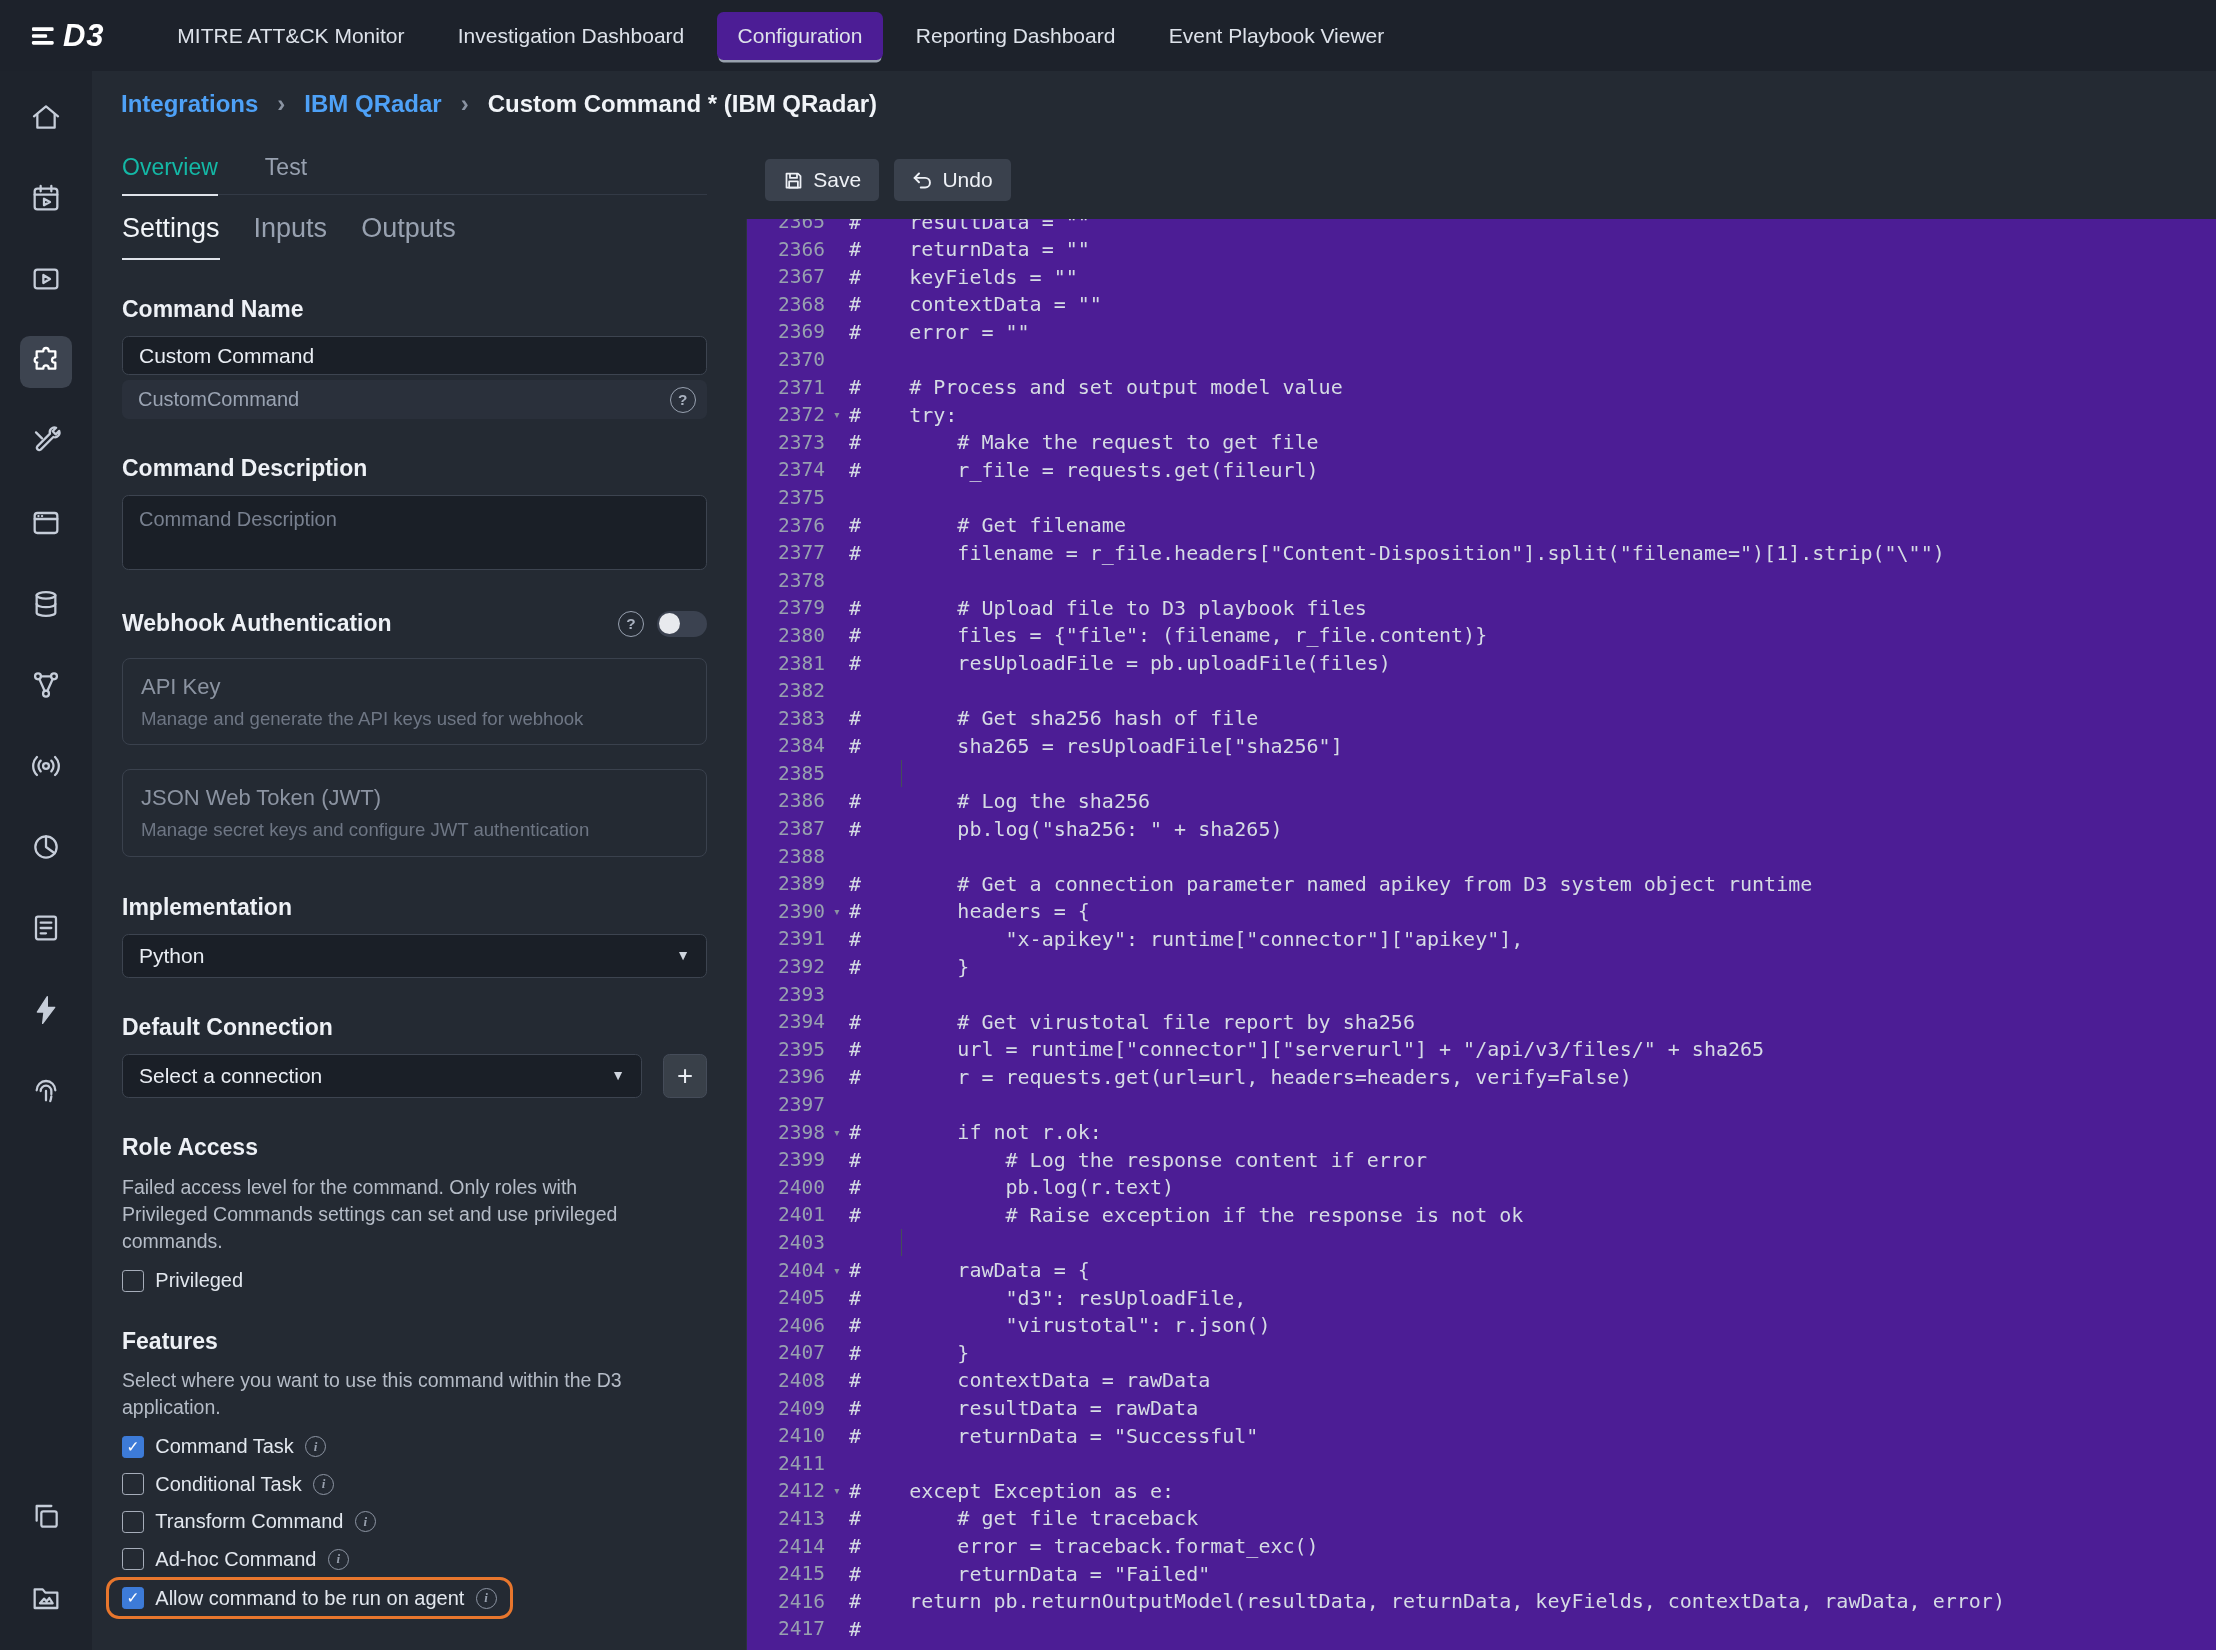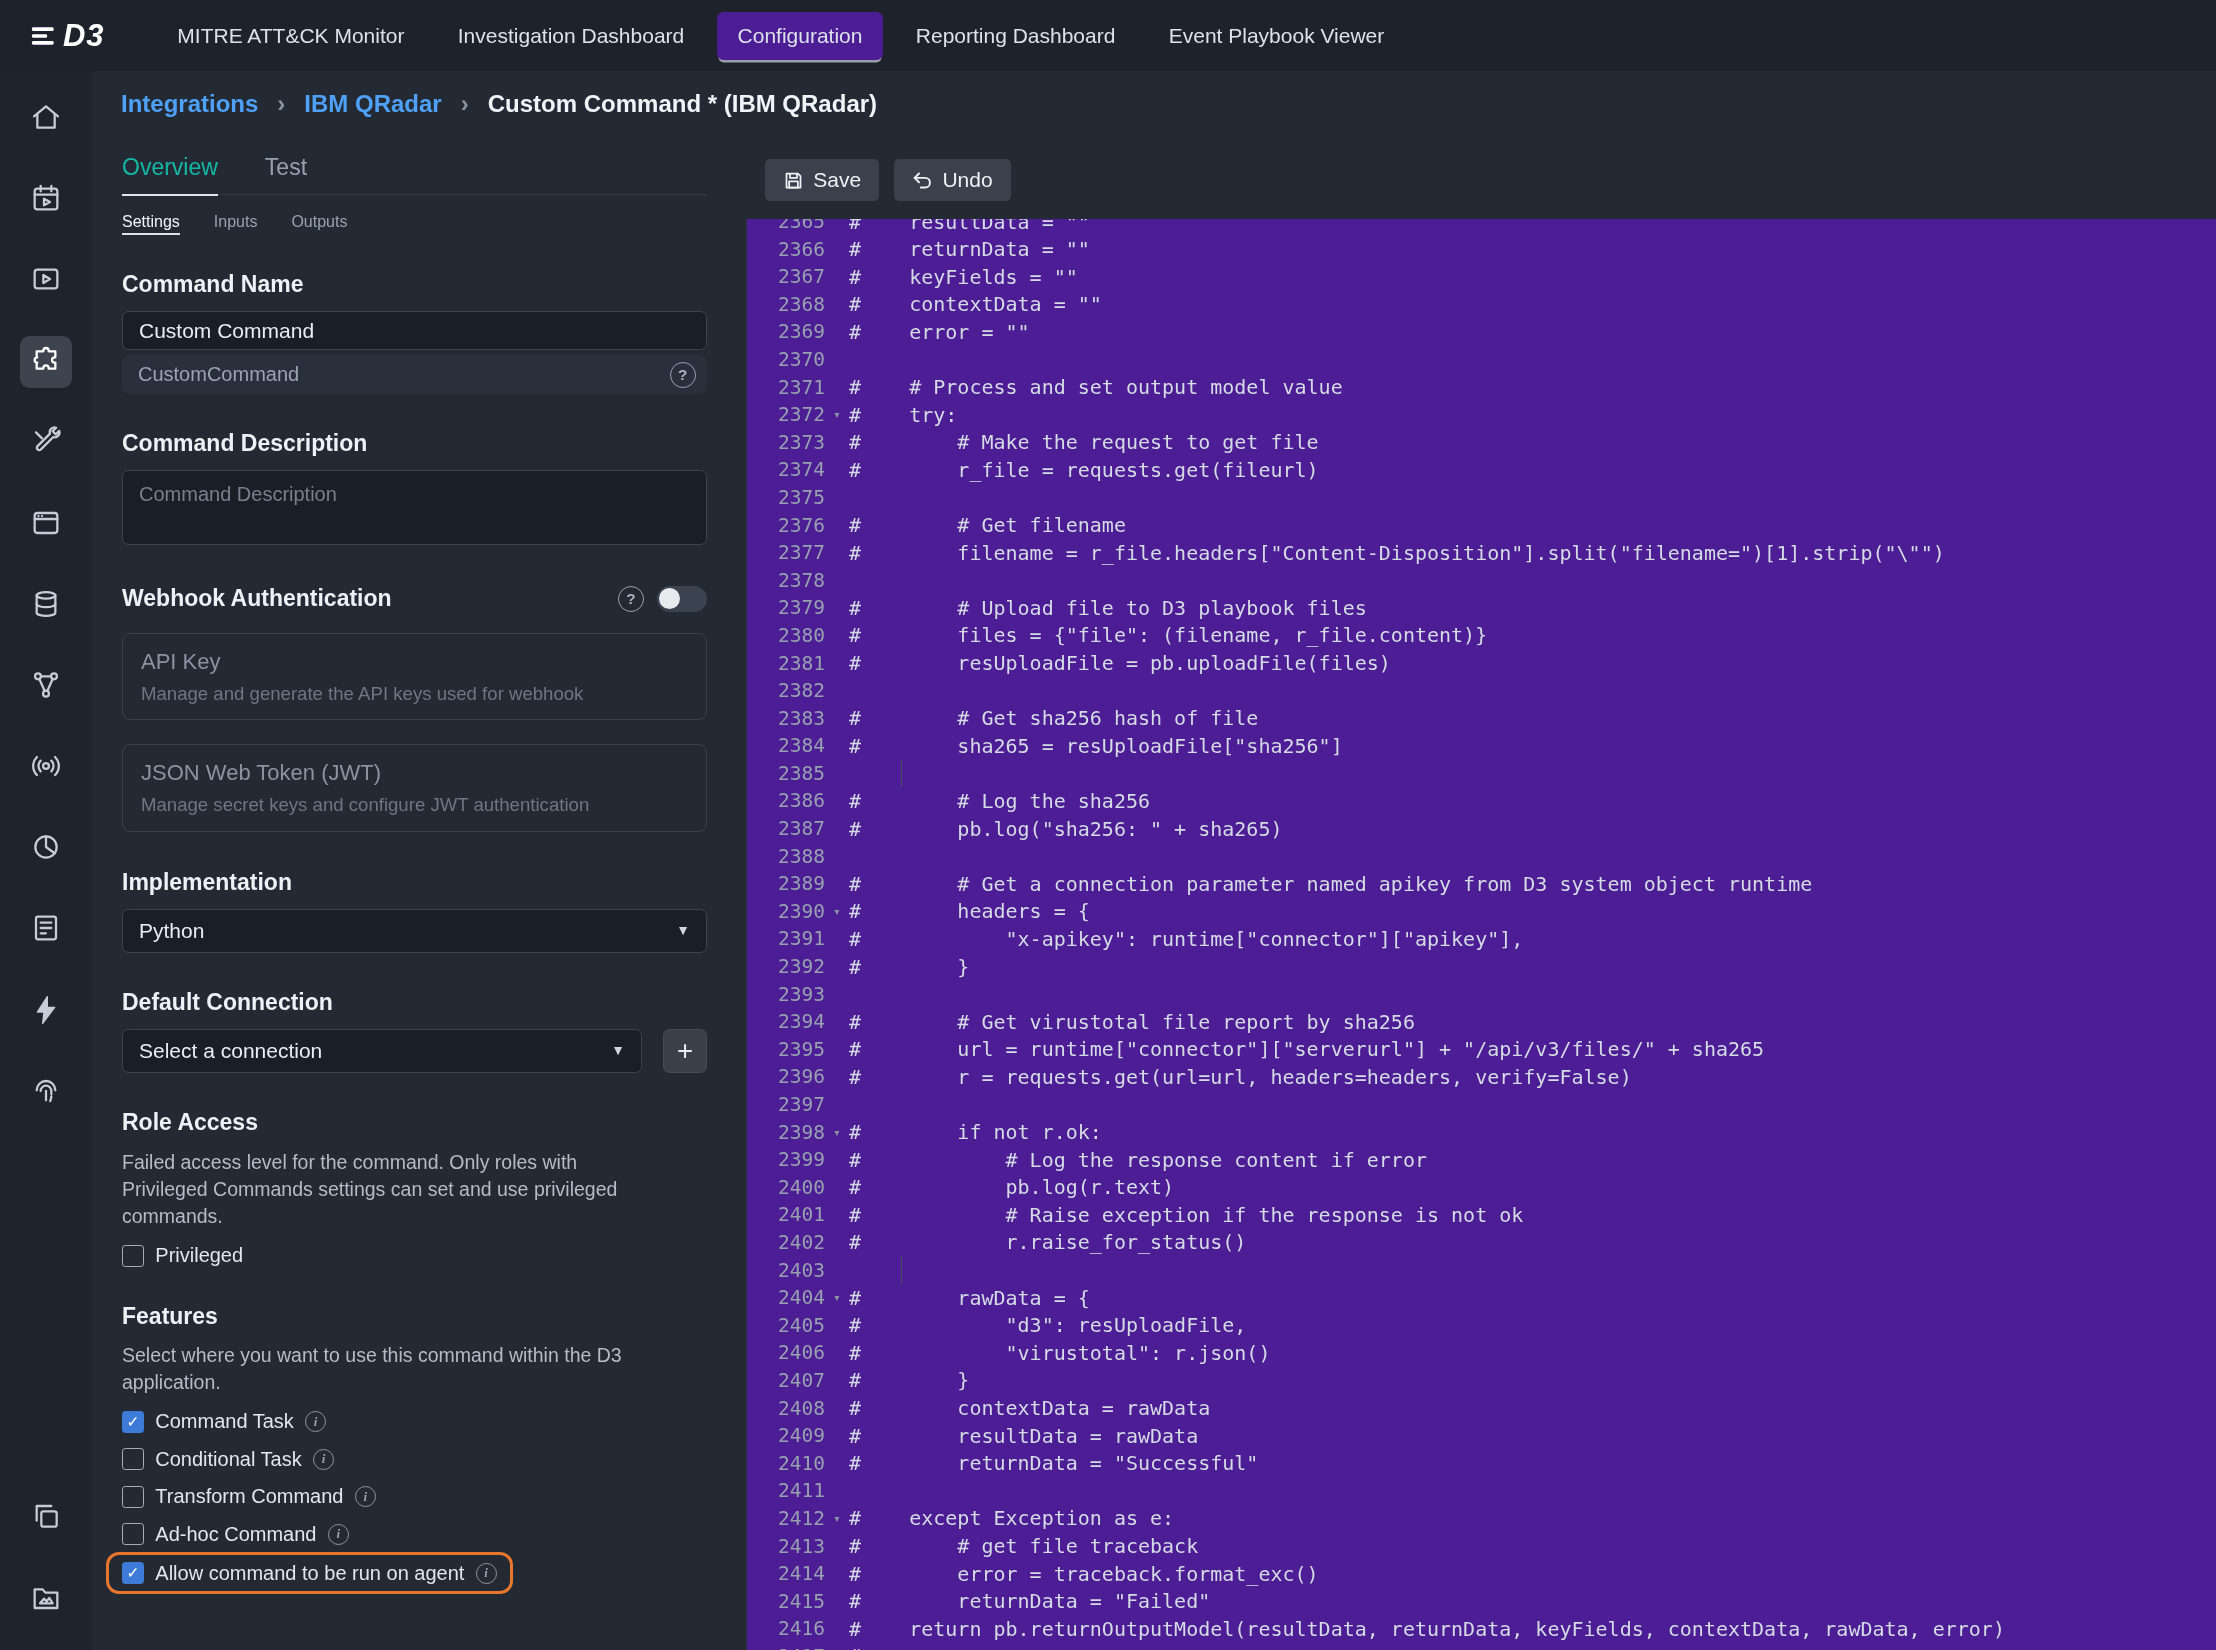--- a/index.html
+++ b/index.html
@@ -26,21 +26,21 @@
   .rail-top{position:absolute;top:6.5px;left:0;right:0;display:flex;flex-direction:column;align-items:center;}
   .rail-bottom{position:absolute;bottom:11.3px;left:0;right:0;display:flex;flex-direction:column;align-items:center;}
   .rail-item{width:52px;height:52px;margin:14.6px 0;border-radius:9.7px;display:flex;align-items:center;justify-content:center;color:#c6cdd9;cursor:pointer;}
   .rail-item.active{background:#3d4450;color:#ffffff;}
   
   .form-panel{position:absolute;top:136px;left:92px;width:638px;bottom:0;padding:0 23px 0 30px;overflow:hidden;}
   .tabs-row{display:flex;gap:47px;border-bottom:0.8px solid #333a46;padding-top:18px;}
   .tab{font-size:23px;color:#98a1b0;padding-bottom:13px;cursor:pointer;}
   .tab.active{color:#14b8a6;border-bottom:2.4px solid #dfe3ea;margin-bottom:-1.6px;}
   .subtabs-row{display:flex;gap:34px;margin-top:18px;}
-  .subtab{font-size:16px;color:#98a1b0;padding-bottom:2px;cursor:pointer;}
+  .subtab{font-size:27px;color:#98a1b0;padding-bottom:14px;cursor:pointer;}
   .subtab.active{color:#f2f5f9;border-bottom:2.4px solid #dfe3ea;}
   .sec-h{margin:0;font-size:23px;font-weight:bold;color:#eef1f6;}
   .mt-xl{margin-top:37px;}
   .mt-lg{margin-top:36px;}
   .text-input{width:100%;margin-top:13px;height:39px;background:#1a1f27;border:0.8px solid #3d4450;border-radius:6.5px;padding:0 16px;font-size:21px;color:#e9edf3;font-family:"Liberation Sans",sans-serif;outline:none;}
   .sub-field{margin-top:4.9px;height:39px;background:#2a303b;border-radius:6.5px;display:flex;align-items:center;justify-content:space-between;padding:0 11.3px 0 16px;font-size:20px;color:#9aa3b2;}
   textarea.textarea{width:100%;margin-top:13px;height:75px;background:#1a1f27;border:0.8px solid #3d4450;border-radius:6.5px;padding:11.3px 16px;font-size:20px;color:#e9edf3;resize:none;font-family:"Liberation Sans",sans-serif;outline:none;}
   textarea.textarea::placeholder{color:#78808f;}
   .row-h{display:flex;align-items:center;gap:13px;}
   .spacer{flex:1;}
@@ -499,25 +499,20 @@
           <span class="ln">2400</span>
           <span class="fold"></span>
           <span class="ct">#            pb.log(r.text)</span>
         </div>
         <div class="code-line">
           <span class="ln">2401</span>
           <span class="fold"></span>
           <span class="ct">#            # Raise exception if the response is not ok</span>
         </div>
         <div class="code-line">
-          <span class="ln">2402</span>
-          <span class="fold"></span>
-          <span class="ct">#            r.raise_for_status()</span>
-        </div>
-        <div class="code-line">
           <span class="ln">2403</span>
           <span class="fold"></span>
           <span class="guide"></span>
           <span class="ct"></span>
         </div>
         <div class="code-line">
           <span class="ln">2404</span>
           <span class="fold">▾</span>
           <span class="ct">#        rawData = {</span>
         </div>

